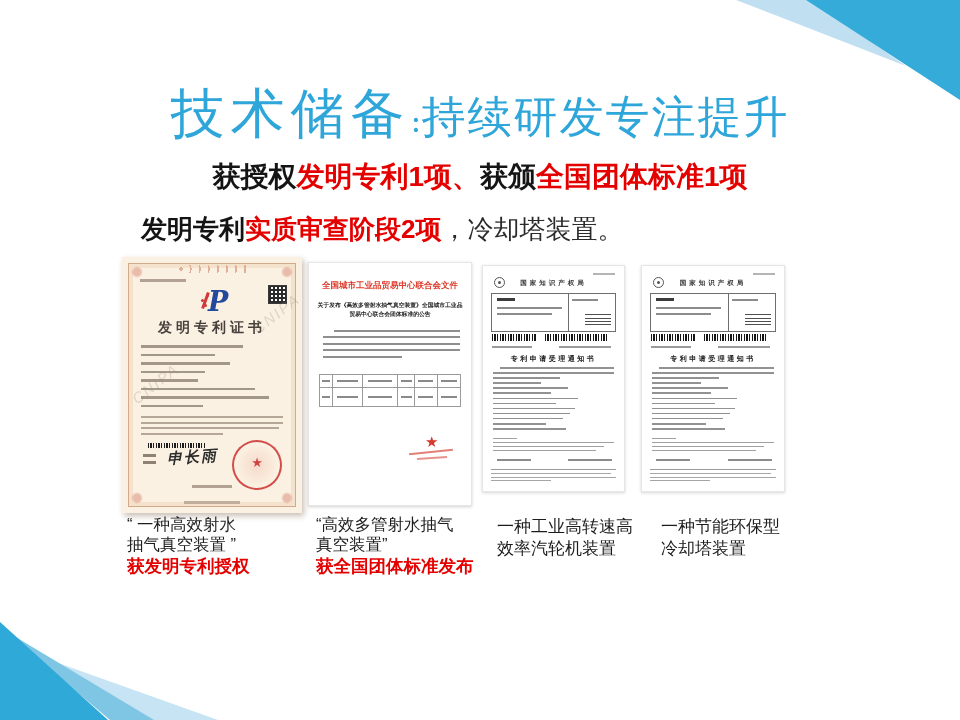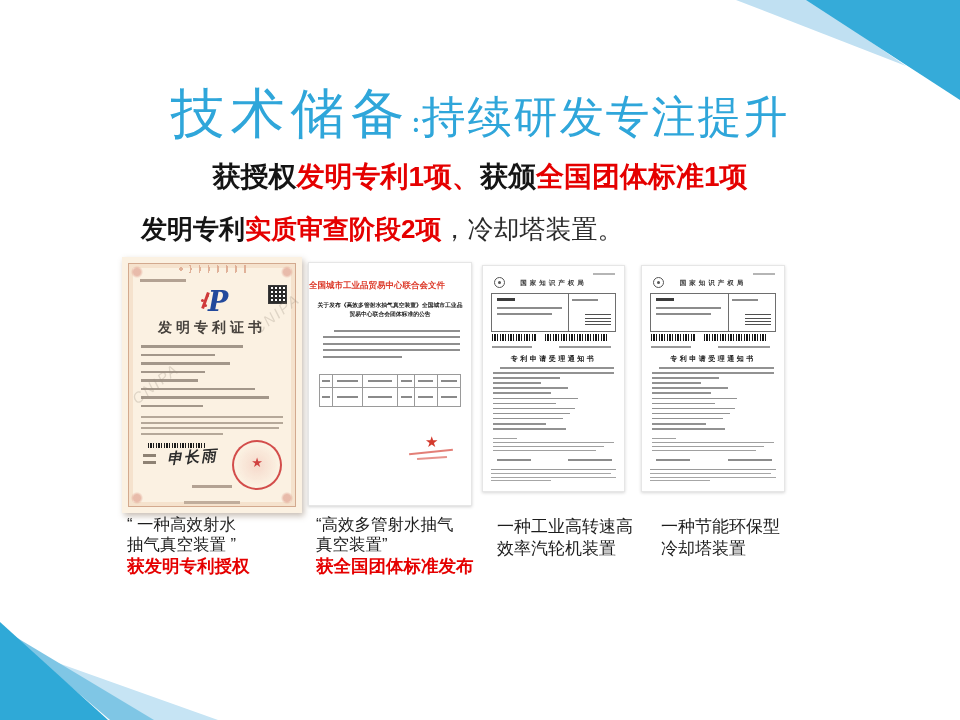--- a/index.html
+++ b/index.html
@@ -75,21 +75,21 @@
         font-size:13px;color:rgba(203,48,48,.9);}
   .c1-foot{position:absolute;top:228px;left:70px;width:40px;height:2.5px;background:#b3a293;}
   .c1-sub{position:absolute;top:244px;left:62px;width:56px;height:2.5px;background:#c0ad9c;}
   .c1-wm{position:absolute;color:rgba(150,140,125,.28);transform:rotate(-38deg);
         font-size:15px;letter-spacing:2px;font-style:italic;}
   .c1-wm.w1{top:118px;left:6px;} .c1-wm.w2{top:48px;right:-2px;}
 
   
   .cert2{left:308px;top:262px;width:162px;height:242px;border:1px solid #e6e6e6;
          box-shadow:0 1px 3px rgba(0,0,0,.18);}
-  .c2-head{position:absolute;top:17px;left:0;width:100%;text-align:left;color:#dd3b2b;
+  .c2-head{position:absolute;top:17px;left:0;width:100%;text-align:center;color:#dd3b2b;
          font-weight:bold;font-size:8.5px;white-space:nowrap;}
   .c2-title{position:absolute;top:38px;left:8px;right:8px;text-align:center;font-size:5.8px;
          font-weight:bold;color:#222;line-height:1.6;}
   .c2-para{position:absolute;top:67px;left:14px;right:11px;}
   .c2-para i{height:2px;background:#8f8f8f;margin-bottom:4.4px;}
   .c2-para i:nth-child(1){width:92%;margin-left:8%;}
   .c2-para i:nth-child(2){width:100%}.c2-para i:nth-child(3){width:100%}
   .c2-para i:nth-child(4){width:100%}.c2-para i:nth-child(5){width:58%}
   .c2-table{position:absolute;top:111px;left:10px;right:10px;height:31px;border:1px solid #9a9a9a;
          display:grid;grid-template-columns:9% 22% 25% 12% 16% 16%;grid-template-rows:42% 58%;}

